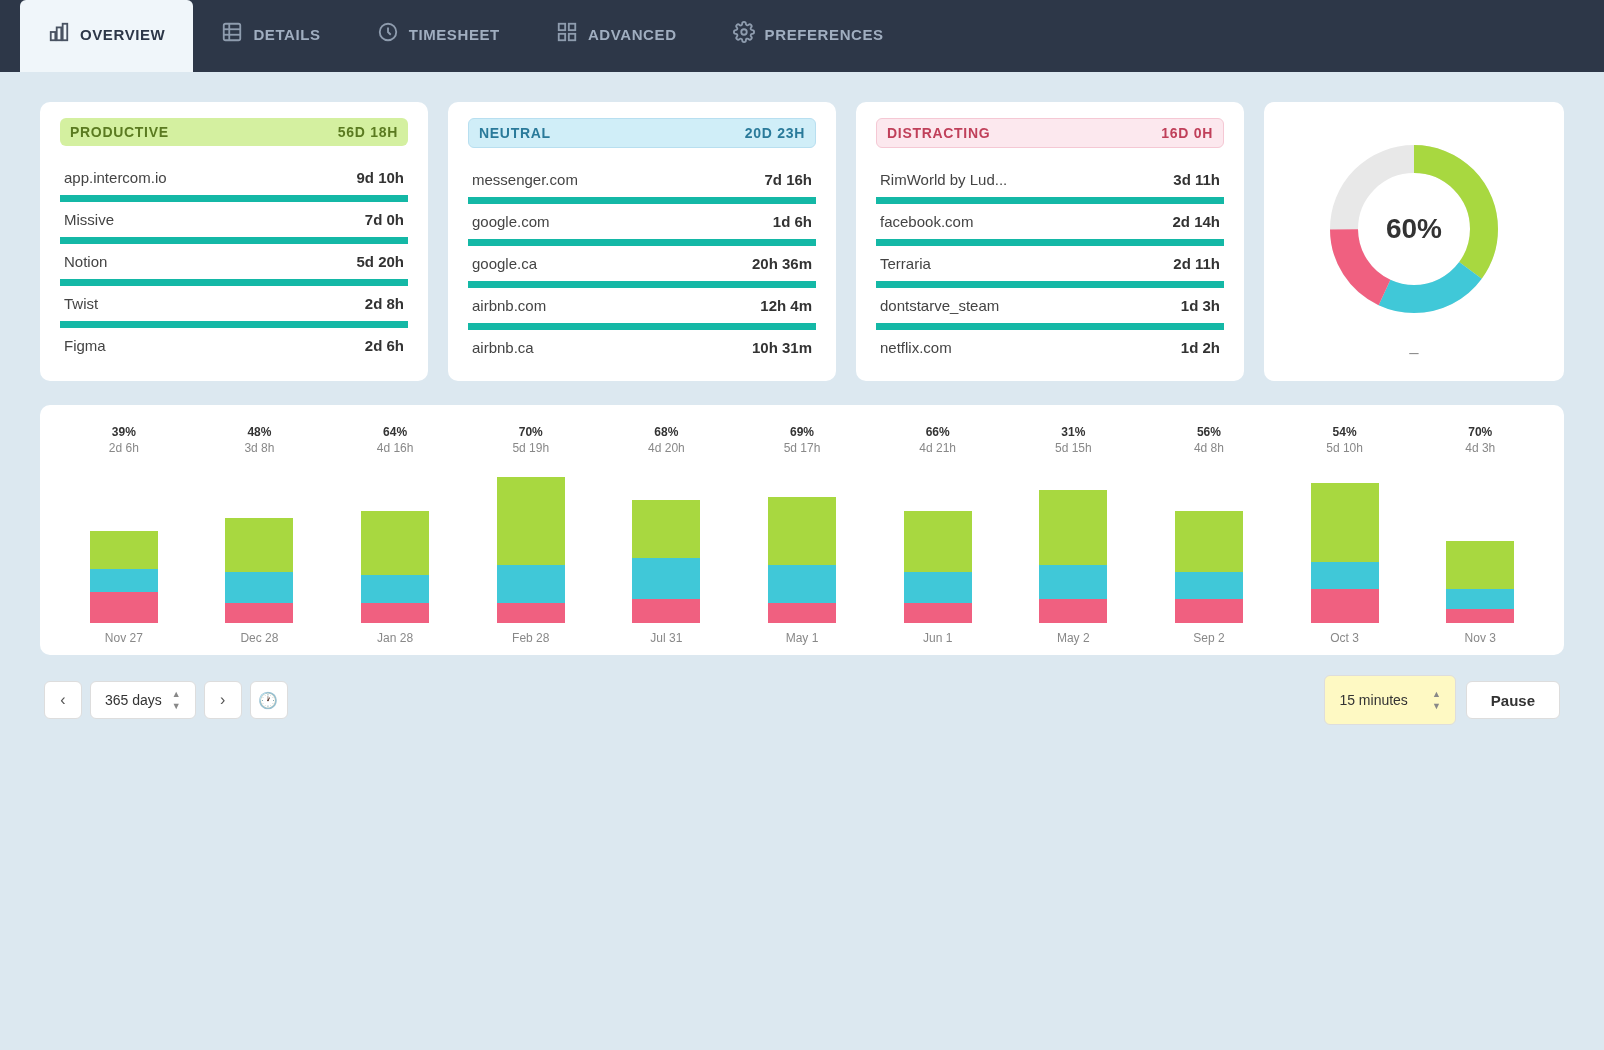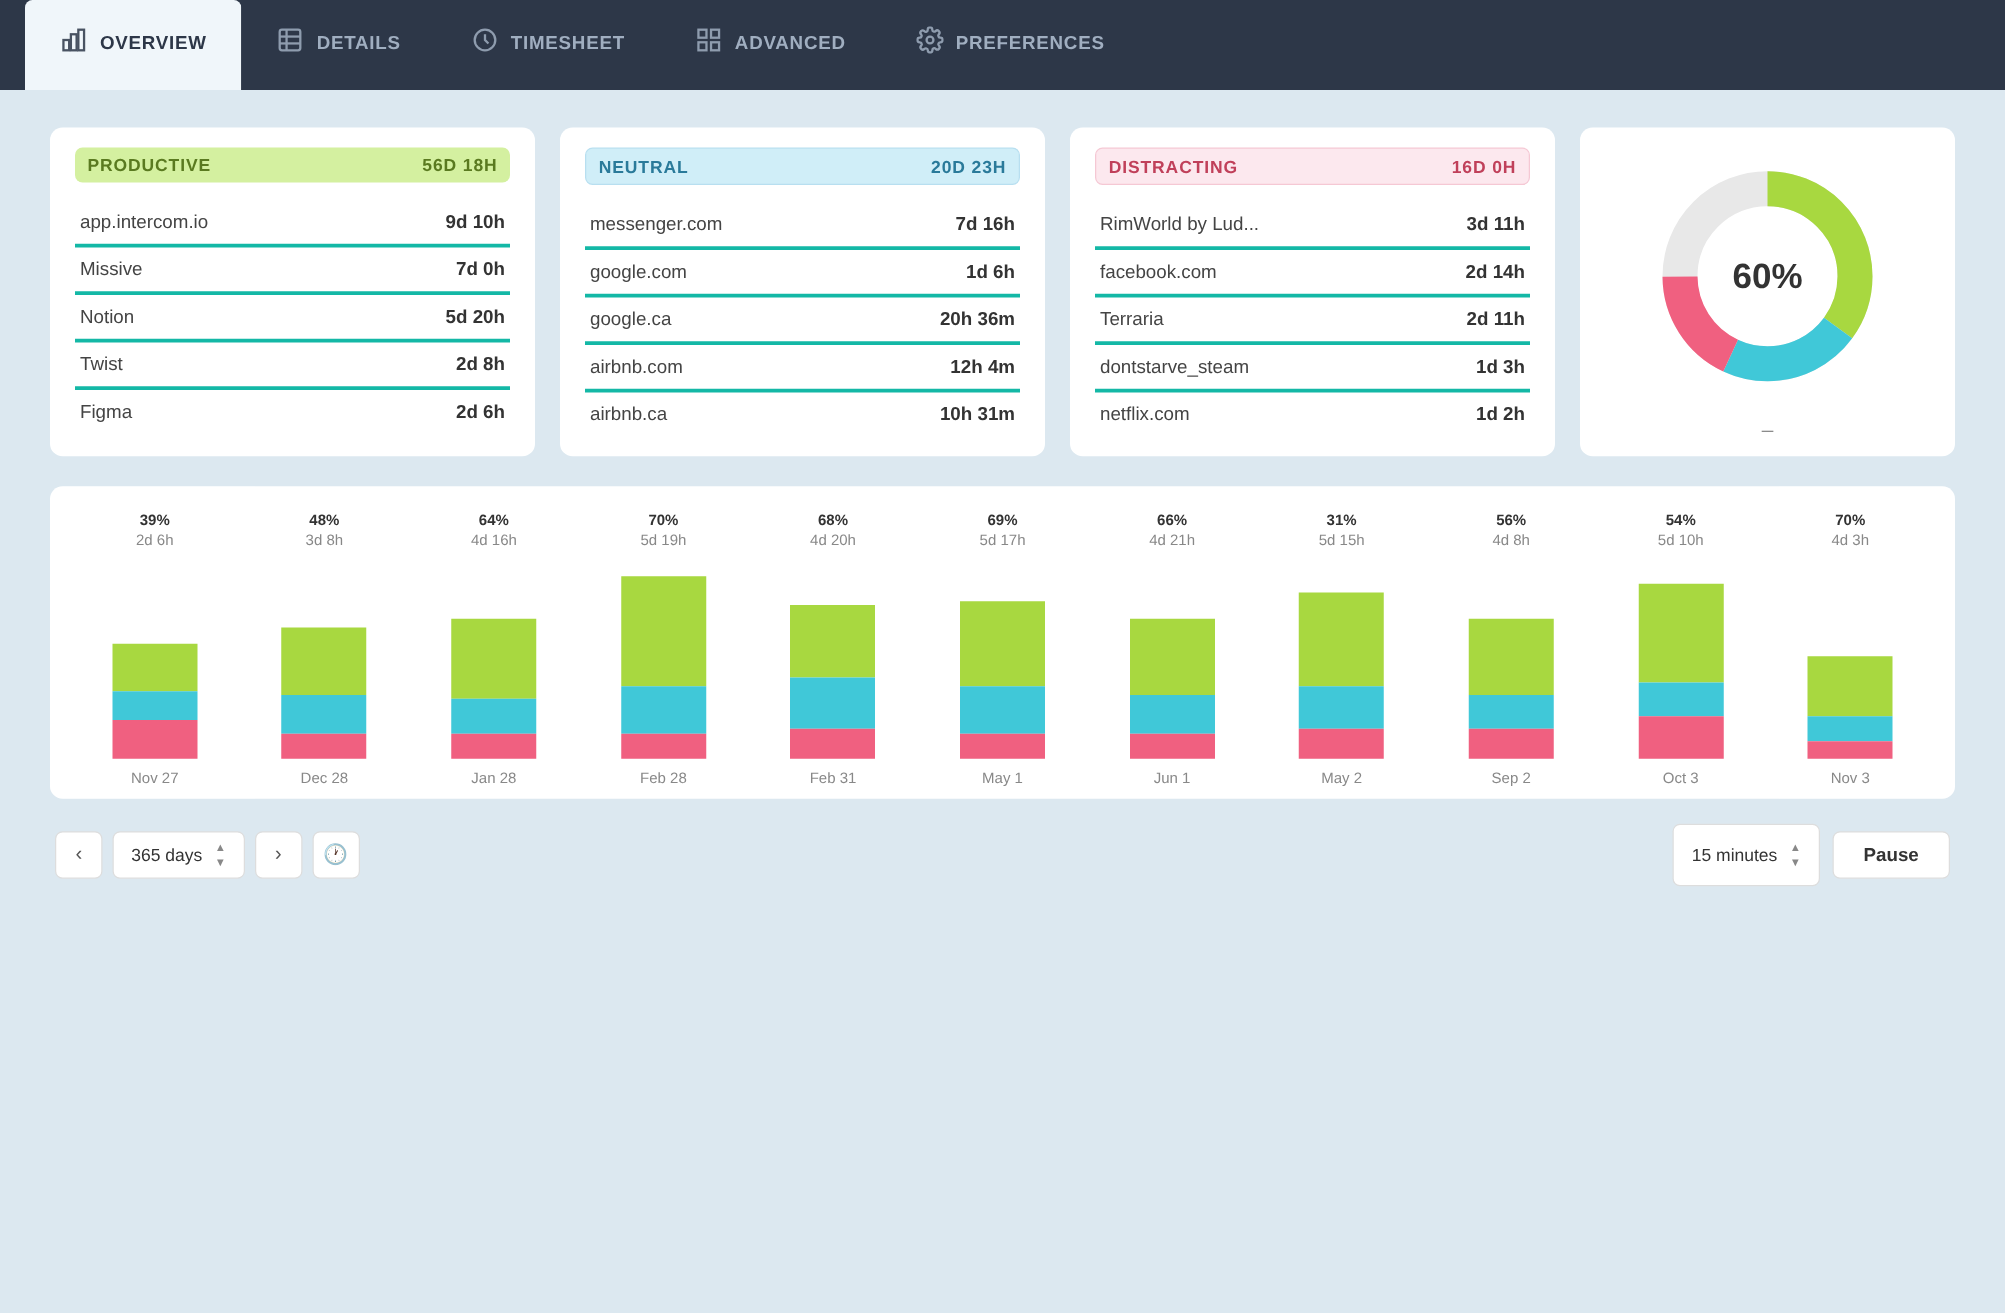--- a/index.html
+++ b/index.html
@@ -76,21 +76,21 @@
     .stat-card-header.neutral { background: #d0eef8; color: #2a7a9a; border: 1px solid #b8dff0; }
     .stat-card-header.distracting { background: #fce8ee; color: #c0405a; border: 1px solid #f5c8d4; }
 
     .stat-row {
       display: flex;
       justify-content: space-between;
       align-items: center;
       padding: 9px 4px;
       font-size: 15px;
       color: #333;
-      border-bottom: 3px solid #14b8a6;
+      border-bottom: 7px solid #14b8a6;
     }
     .stat-row:last-child { border-bottom: none; }
     .stat-row-label { color: #444; }
     .stat-row-value { font-weight: 600; color: #333; }
 
     
     .donut-card {
       background: white;
       border-radius: 10px;
       padding: 8px;
@@ -210,27 +210,27 @@
       gap: 2px;
       font-size: 9px;
       color: #888;
     }
     .ctrl-right {
       display: flex;
       align-items: center;
       gap: 10px;
     }
     .ctrl-minutes {
-      background: #ffffff;
+      background: #fef9c3;
       border: 1px solid #ddd;
       border-radius: 6px;
       padding: 6px 14px;
       display: flex;
       align-items: center;
-      gap: 10px;
+      gap: 24px;
       font-size: 14px;
       color: #333;
       cursor: pointer;
       height: 50px;
     }
     .ctrl-pause {
       background: white;
       border: 1px solid #ddd;
       border-radius: 6px;
       padding: 6px 24px;
@@ -443,21 +443,21 @@
       <div class="chart-col-label">Feb 28</div>
     </div>
         <div class="chart-col">
       <div class="chart-col-pct">68%</div>
       <div class="chart-col-hours">4d 20h</div>
       <div class="bar-stack" style="height:160px;">
         <div class="bar-segment bar-green" style="height:57.87234042553192px;"></div>
         <div class="bar-segment bar-blue" style="height:40.851063829787236px;"></div>
         <div class="bar-segment bar-pink" style="height:23.829787234042552px;"></div>
       </div>
-      <div class="chart-col-label">Feb 31</div>
+      <div class="chart-col-label">Jul 31</div>
     </div>
         <div class="chart-col">
       <div class="chart-col-pct">69%</div>
       <div class="chart-col-hours">5d 17h</div>
       <div class="bar-stack" style="height:160px;">
         <div class="bar-segment bar-green" style="height:68.08510638297872px;"></div>
         <div class="bar-segment bar-blue" style="height:37.4468085106383px;"></div>
         <div class="bar-segment bar-pink" style="height:20.425531914893618px;"></div>
       </div>
       <div class="chart-col-label">May 1</div>

